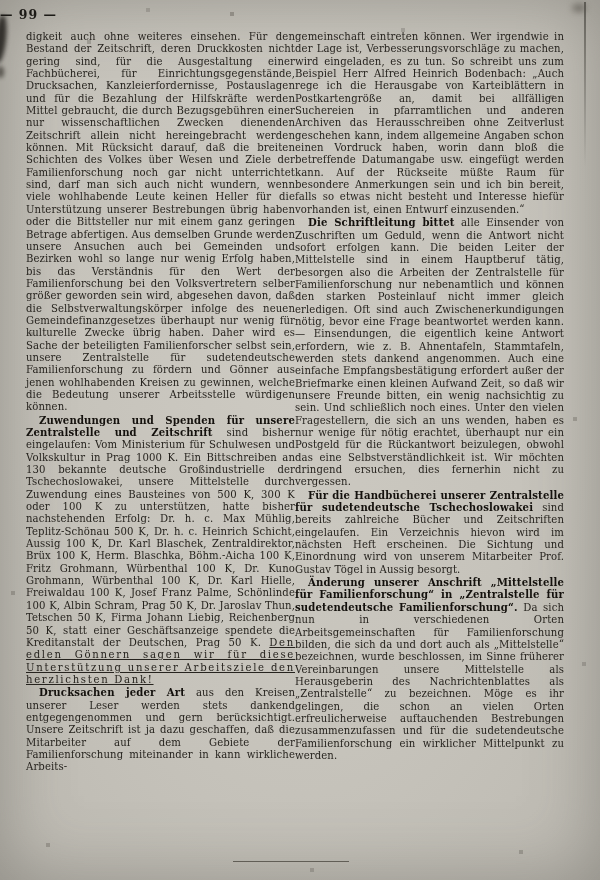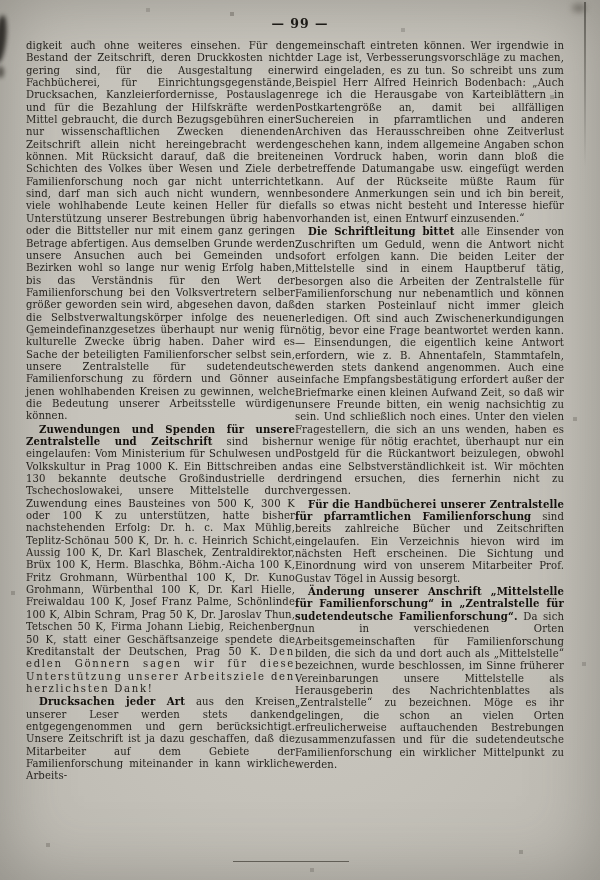--- a/index.html
+++ b/index.html
@@ -8,22 +8,21 @@
     width:600px;height:880px;
     margin:0;
     background:
       radial-gradient(ellipse at 50% 38%, #cdcac2 0%, #c6c3bb 55%, #bcb9b1 100%);
     box-shadow: inset 0 0 70px rgba(92,89,81,.45);
     overflow:hidden;
     font-family:"DejaVu Serif","Liberation Serif",serif;
     color:#26231e;
   }
   .page-number{
-    text-align:center;
-    padding-top:16px;
+    padding-top:7px;
     font-size:12.5px;
     font-weight:bold;
     letter-spacing:1px;
     color:#1c1a16;
   }
   .columns{
     display:flex;
     padding:9px 21px 0 26px;
   }
   .col{
@@ -32,21 +31,21 @@
     font-size:10.1px;
     line-height:12.35px;
     hyphens:auto;
     overflow-wrap:break-word;
     letter-spacing:.1px;
   }
   .col p{margin:0 0 1px;text-indent:13px;}
   .col p.cont{text-indent:0;}
   .col p.lead-para{}
   .lead{font-weight:bold;color:#14110d;letter-spacing:.15px;}
-  .spaced{letter-spacing:1.7px;}
+  .spaced{letter-spacing:1.7px;text-decoration:underline;}
   .end-rule{
     position:absolute;
     left:233px;top:861px;
     width:116px;height:0;
     border-top:1.3px solid rgba(70,66,58,.75);
   }
   
   .smudge-top-left{
     position:absolute;left:-5px;top:15px;width:11px;height:48px;
     background:#1f1d19;border-radius:50%;filter:blur(2px);opacity:.85;
@@ -98,21 +97,21 @@
 
     <div class="col">
       <p class="cont"><span>digkeit auch ohne weiteres einsehen. Für den Bestand der Zeitschrift, deren Druckkosten nicht gering sind, für die Ausgestaltung einer Fachbücherei, für Einrichtungsgegenstände, Drucksachen, Kanzleierfordernisse, Postauslagen und für die Bezahlung der Hilfskräfte werden Mittel gebraucht, die durch Bezugsgebühren einer nur wissenschaftlichen Zwecken dienenden Zeitschrift allein nicht hereingebracht werden können. Mit Rücksicht darauf, daß die breiten Schichten des Volkes über Wesen und Ziele der Familienforschung noch gar nicht unterrichtet sind, darf man sich auch nicht wundern, wenn viele wohlhabende Leute keinen Heller für die Unterstützung unserer Bestrebungen übrig haben oder die Bittsteller nur mit einem ganz geringen Betrage abfertigen. Aus demselben Grunde werden unsere Ansuchen auch bei Gemeinden und Bezirken wohl so lange nur wenig Erfolg haben, bis das Verständnis für den Wert der Familienforschung bei den Volksvertretern selber größer geworden sein wird, abgesehen davon, daß die Selbstverwaltungskörper infolge des neuen Gemeindefinanzgesetzes überhaupt nur wenig für kulturelle Zwecke übrig haben. Daher wird es Sache der beteiligten Familienforscher selbst sein, unsere Zentralstelle für sudetendeutsche Familienforschung zu fördern und Gönner aus jenen wohlhabenden Kreisen zu gewinnen, welche die Bedeutung unserer Arbeitsstelle würdigen können.</span></p>
       <p class="lead-para"><span class="lead">Zuwendungen und Spenden für unsere Zentralstelle und Zeitschrift</span><span> sind bisher eingelaufen: Vom Ministerium für Schulwesen und Volkskultur in Prag 1000 K. Ein Bittschreiben an 130 bekannte deutsche Großindustrielle der Tschechoslowakei, unsere Mittelstelle durch Zuwendung eines Bausteines von 500 K, 300 K oder 100 K zu unterstützen, hatte bisher nachstehenden Erfolg: Dr. h. c. Max Mühlig, Teplitz-Schönau 500 K, Dr. h. c. Heinrich Schicht, Aussig 100 K, Dr. Karl Blaschek, Zentraldirektor, Brüx 100 K, Herm. Blaschka, Böhm.-Aicha 100 K, Fritz Grohmann, Würbenthal 100 K, Dr. Kuno Grohmann, Würbenthal 100 K, Dr. Karl Hielle, Freiwaldau 100 K, Josef Franz Palme, Schönlinde 100 K, Albin Schram, Prag 50 K, Dr. Jaroslav Thun, Tetschen 50 K, Firma Johann Liebig, Reichenberg 50 K, statt einer Geschäftsanzeige spendete die Kreditanstalt der Deutschen, Prag 50 K. </span><span class="spaced">Den edlen Gönnern sagen wir für diese Unterstützung unserer Arbeitsziele den herzlichsten Dank!</span></p>
       <p class="lead-para"><span class="lead">Drucksachen jeder Art</span><span> aus den Kreisen unserer Leser werden stets dankend entgegengenommen und gern berücksichtigt. Unsere Zeitschrift ist ja dazu geschaffen, daß die Mitarbeiter auf dem Gebiete der Familienforschung miteinander in kann wirkliche Arbeits-</span></p>
     </div>
 
     <div class="col">
       <p class="cont"><span>gemeinschaft eintreten können. Wer irgendwie in der Lage ist, Verbesserungsvorschläge zu machen, wird eingeladen, es zu tun. So schreibt uns zum Beispiel Herr Alfred Heinrich Bodenbach: „Auch rege ich die Herausgabe von Karteiblättern in Postkartengröße an, damit bei allfälligen Suchereien in pfarramtlichen und anderen Archiven das Herausschreiben ohne Zeitverlust geschehen kann, indem allgemeine Angaben schon einen Vordruck haben, worin dann bloß die betreffende Datumangabe usw. eingefügt werden kann. Auf der Rückseite müßte Raum für besondere Anmerkungen sein und ich bin bereit, falls so etwas nicht besteht und Interesse hiefür vorhanden ist, einen Entwurf einzusenden.“</span></p>
       <p class="lead-para"><span class="lead">Die Schriftleitung bittet</span><span> alle Einsender von Zuschriften um Geduld, wenn die Antwort nicht sofort erfolgen kann. Die beiden Leiter der Mittelstelle sind in einem Hauptberuf tätig, besorgen also die Arbeiten der Zentralstelle für Familienforschung nur nebenamtlich und können den starken Posteinlauf nicht immer gleich erledigen. Oft sind auch Zwischenerkundigungen nötig, bevor eine Frage beantwortet werden kann. — Einsendungen, die eigentlich keine Antwort erfordern, wie z. B. Ahnentafeln, Stammtafeln, werden stets dankend angenommen. Auch eine einfache Empfangsbestätigung erfordert außer der Briefmarke einen kleinen Aufwand Zeit, so daß wir unsere Freunde bitten, ein wenig nachsichtig zu sein. Und schließlich noch eines. Unter den vielen Fragestellern, die sich an uns wenden, haben es nur wenige für nötig erachtet, überhaupt nur ein Postgeld für die Rückantwort beizulegen, obwohl das eine Selbstverständlichkeit ist. Wir möchten dringend ersuchen, dies fernerhin nicht zu vergessen.</span></p>
-      <p class="lead-para"><span class="lead">Für die Handbücherei unserer Zentralstelle für pfarramtlichen Familienforschung</span><span> sind bereits zahlreiche Bücher und Zeitschriften eingelaufen. Ein Verzeichnis hievon wird im nächsten Heft erscheinen. Die Sichtung und Einordnung wird von unserem Mitarbeiter Prof. Gustav Tögel in Aussig besorgt.</span></p>
+      <p class="lead-para"><span class="lead">Für die Handbücherei unserer Zentralstelle für sudetendeutsche Tschechoslowakei</span><span> sind bereits zahlreiche Bücher und Zeitschriften eingelaufen. Ein Verzeichnis hievon wird im nächsten Heft erscheinen. Die Sichtung und Einordnung wird von unserem Mitarbeiter Prof. Gustav Tögel in Aussig besorgt.</span></p>
       <p class="lead-para"><span class="lead">Änderung unserer Anschrift „Mittelstelle für Familienforschung“ in „Zentralstelle für sudetendeutsche Familienforschung“.</span><span> Da sich nun in verschiedenen Orten Arbeitsgemeinschaften für Familienforschung bilden, die sich da und dort auch als „Mittelstelle“ bezeichnen, wurde beschlossen, im Sinne früherer Vereinbarungen unsere Mittelstelle als Herausgeberin des Nachrichtenblattes als „Zentralstelle“ zu bezeichnen. Möge es ihr gelingen, die schon an vielen Orten erfreulicherweise auftauchenden Bestrebungen zusammenzufassen und für die sudetendeutsche Familienforschung ein wirklicher Mittelpunkt zu werden.</span></p>
     </div>
 
   </div>
 
   <div class="end-rule"></div>
 
 </div>
 
 </body></html>

